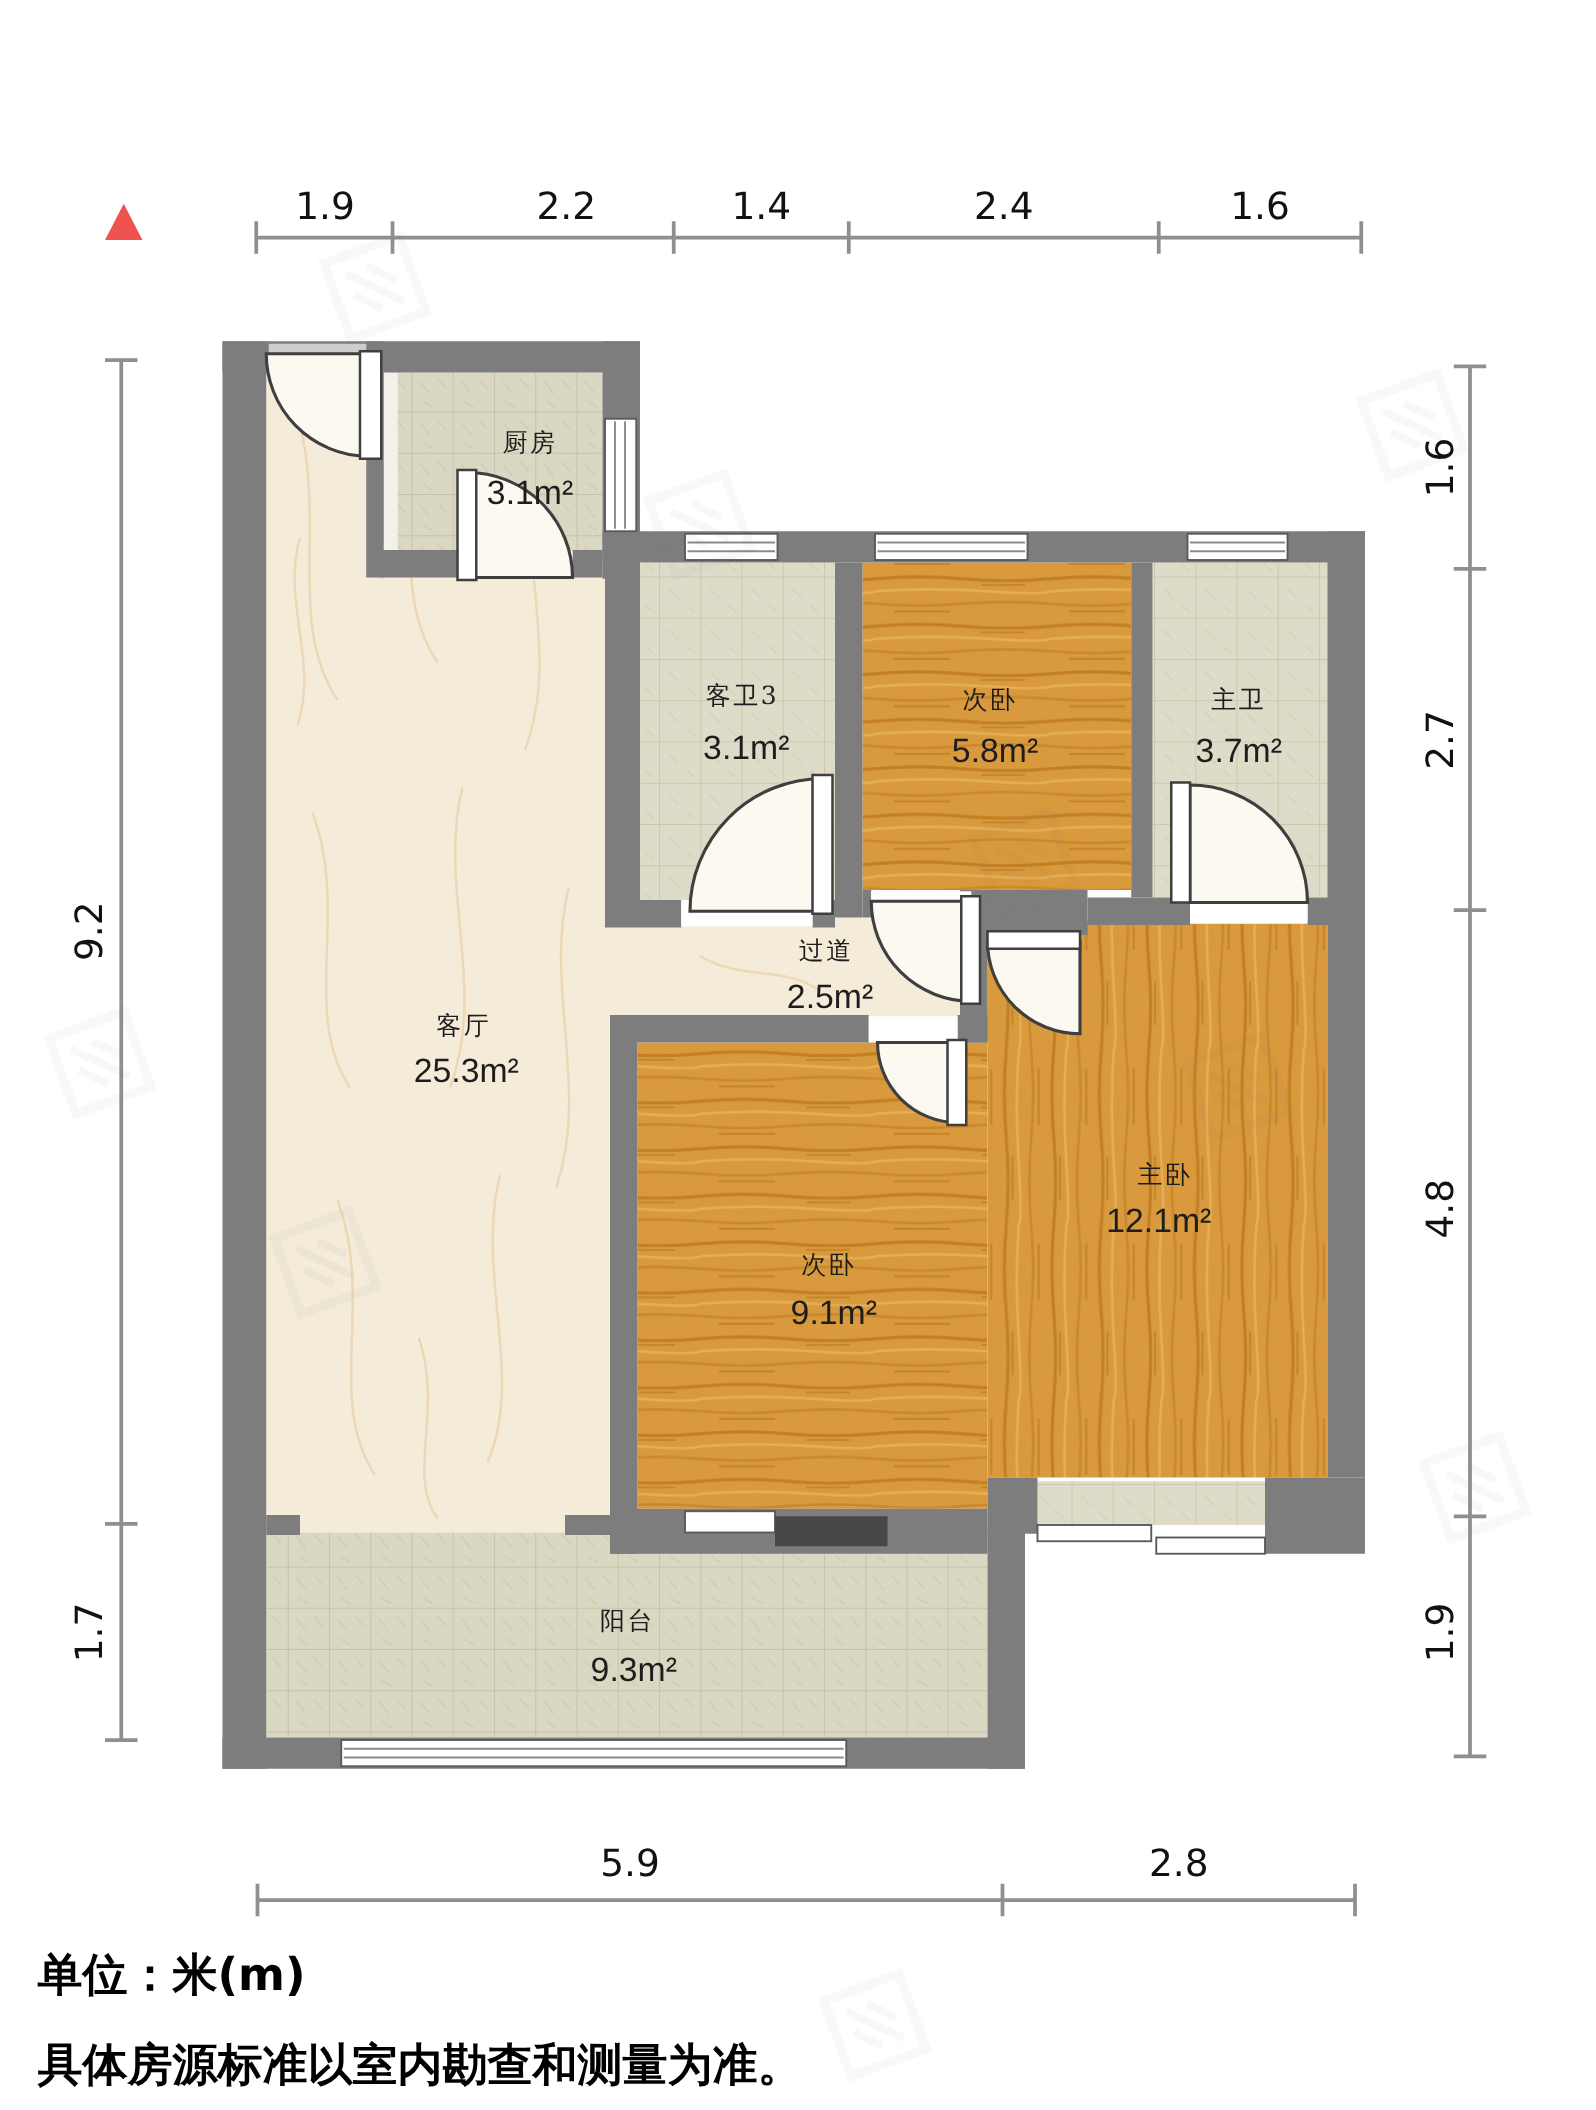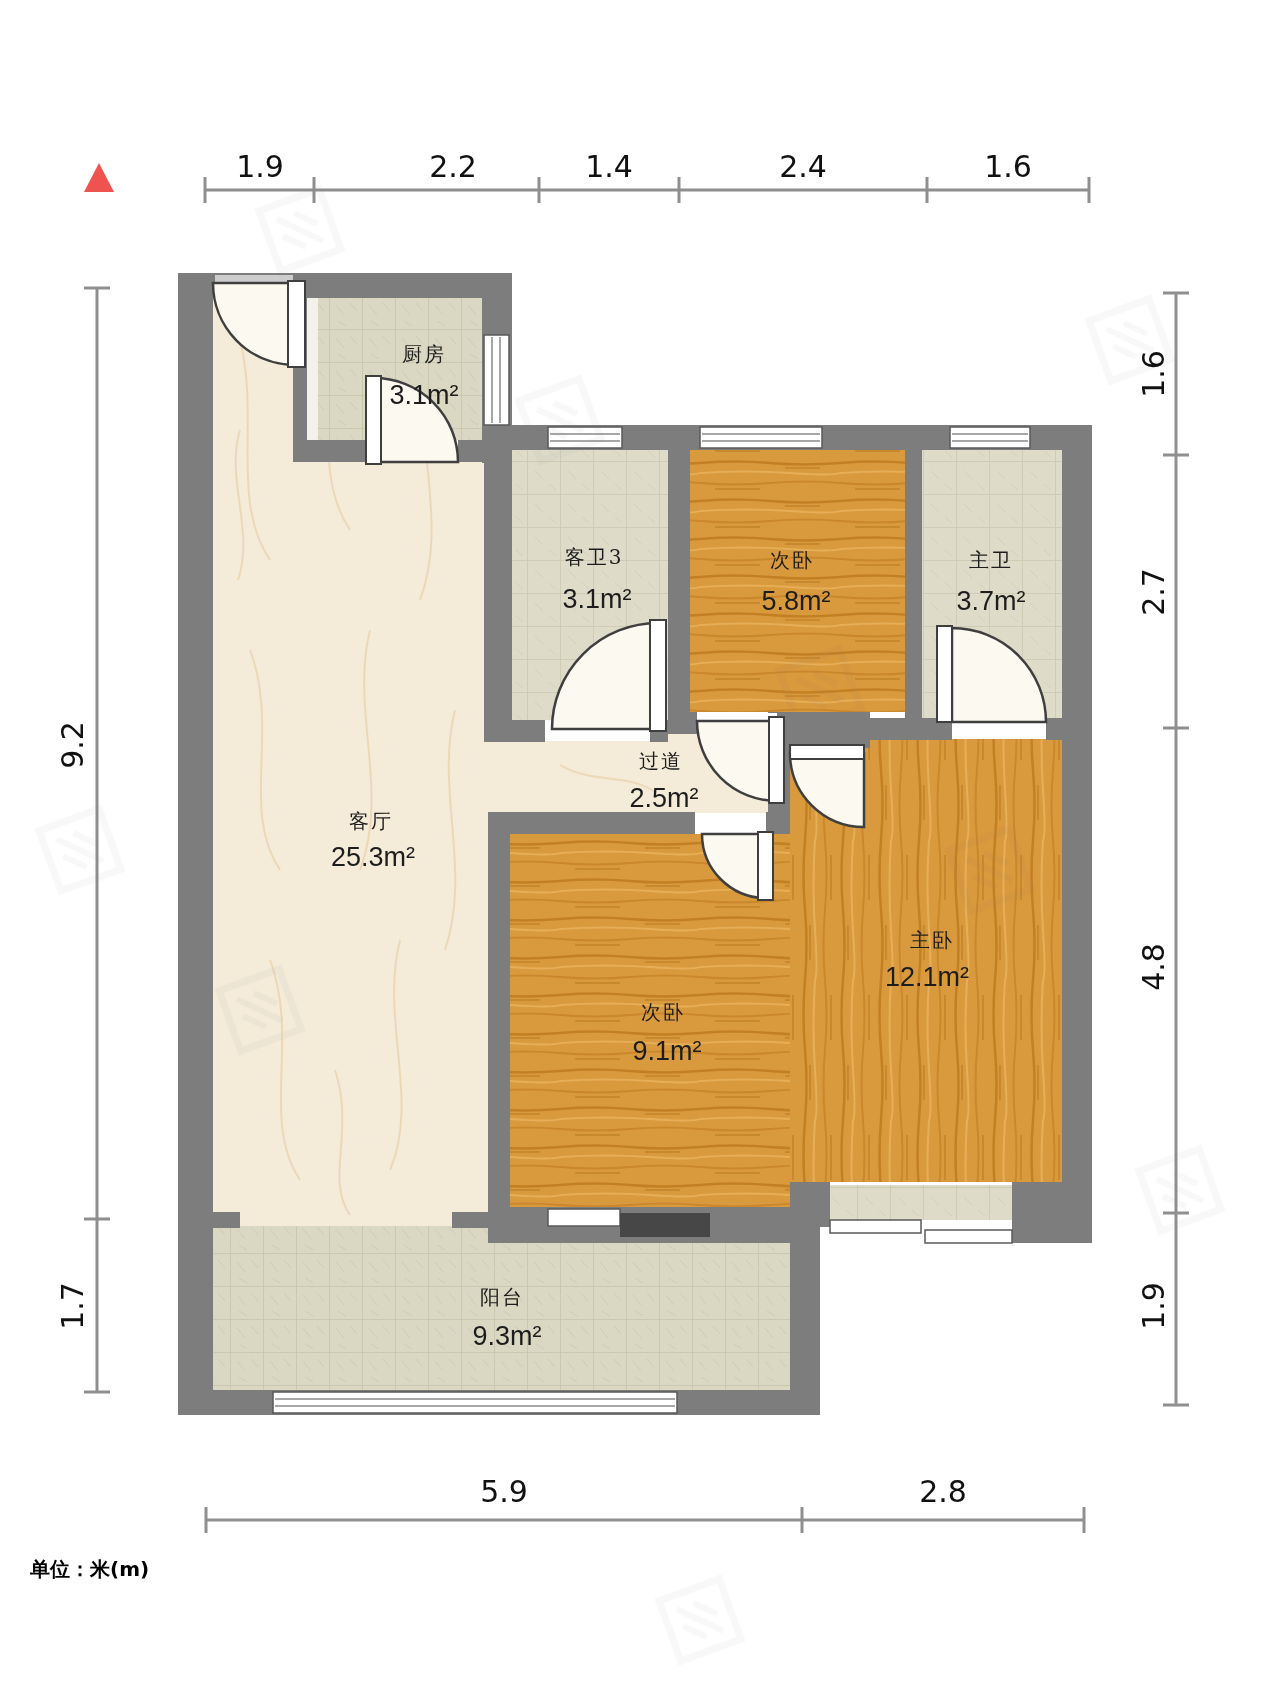--- a/index.html
+++ b/index.html
@@ -4,21 +4,21 @@
 <style>
   html,body{margin:0;padding:0;background:#ffffff;}
   .page{position:relative;width:1277px;height:1688px;background:#ffffff;overflow:hidden;
         font-family:"DejaVu Sans","Liberation Sans",sans-serif;}
   .plan-svg{position:absolute;left:0;top:0;}
   .lbl{position:absolute;transform:translate(-50%,-50%);white-space:nowrap;color:#1d1d1d;}
   .room-name{font-size:20px;font-family:"DejaVu Serif","Liberation Serif",serif;letter-spacing:2px;}
   .room-area{font-size:27px;font-family:Liberation Sans, sans-serif;}
   .dim{font-size:30px;color:#111;}
   .dimv{transform:translate(-50%,-50%) rotate(-90deg);}
-  .footer-line{position:absolute;left:30px;font-size:20px;font-weight:bold;color:#000;
+  .footer-line{position:absolute;left:30px;font-size:36px;font-weight:bold;color:#000;
                font-family:"DejaVu Sans","Liberation Sans",sans-serif;}
 </style>
 </head>
 <body>
 
 <div class="page">
 
 <svg class="plan-svg" width="1277" height="1688" viewBox="0 0 1277 1688">
   <defs>
     <pattern id="tile" width="33" height="33" patternUnits="userSpaceOnUse">
@@ -224,14 +224,15 @@
 <div class="lbl dim dimv" style="left:72px;top:745px">9.2</div>
 <div class="lbl dim dimv" style="left:72px;top:1306px">1.7</div>
 <div class="lbl dim dimv" style="left:1153px;top:374px">1.6</div>
 <div class="lbl dim dimv" style="left:1153px;top:592px">2.7</div>
 <div class="lbl dim dimv" style="left:1153px;top:967px">4.8</div>
 <div class="lbl dim dimv" style="left:1153px;top:1306px">1.9</div>
 <div class="lbl dim" style="left:504px;top:1491px">5.9</div>
 <div class="lbl dim" style="left:943px;top:1491px">2.8</div>
 
 <div class="footer-line" style="top:1556px">单位：米(m)</div>
+<div class="footer-line" style="top:1628px">具体房源标准以室内勘查和测量为准。</div>
 
 </div>
 
 </body></html>

